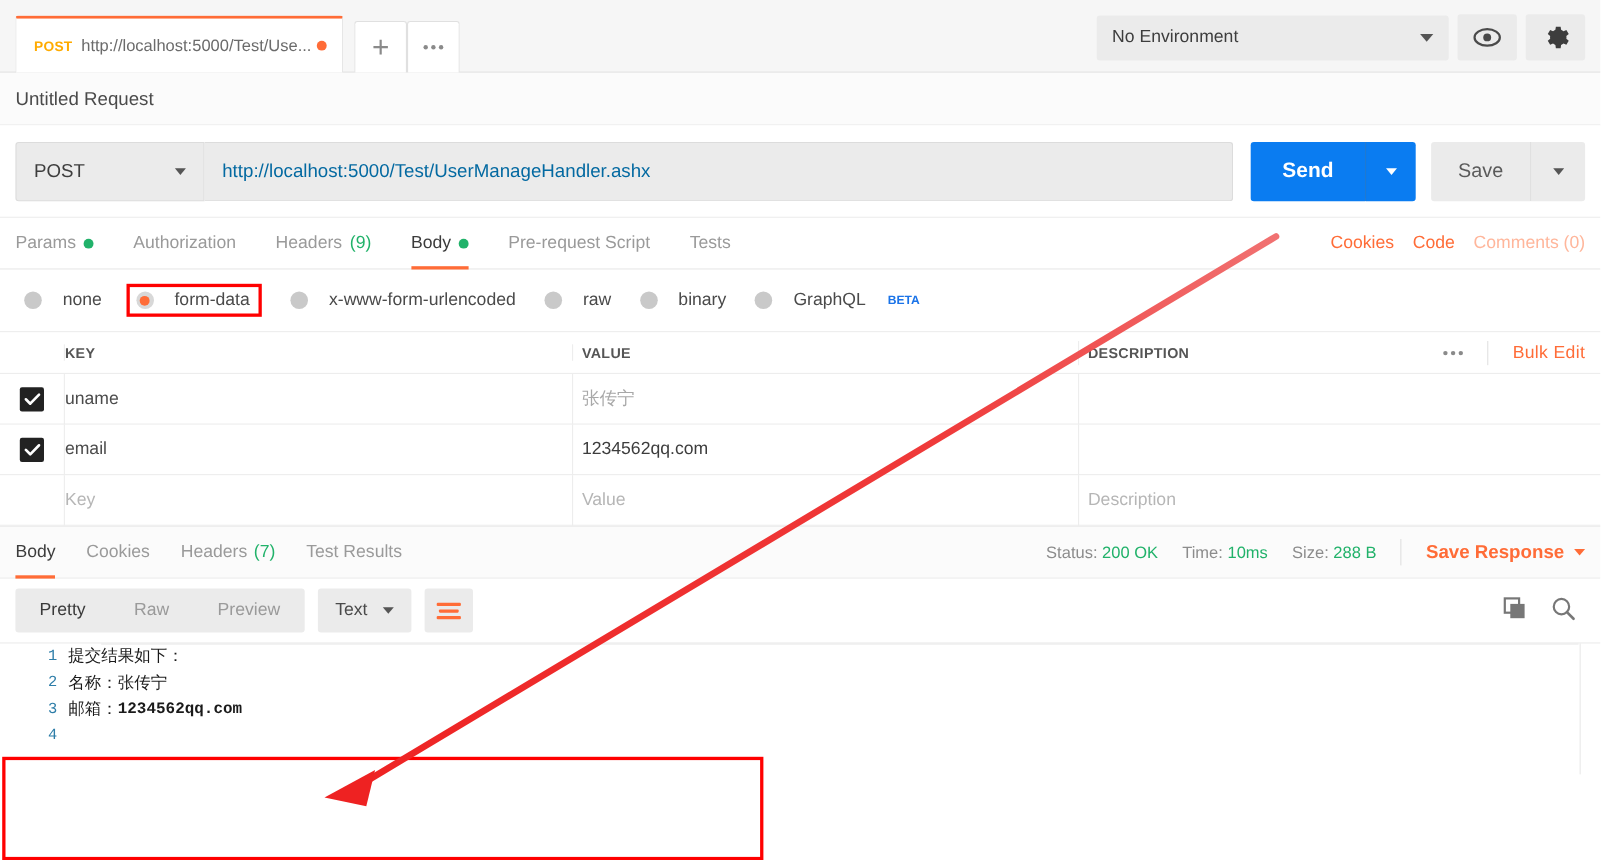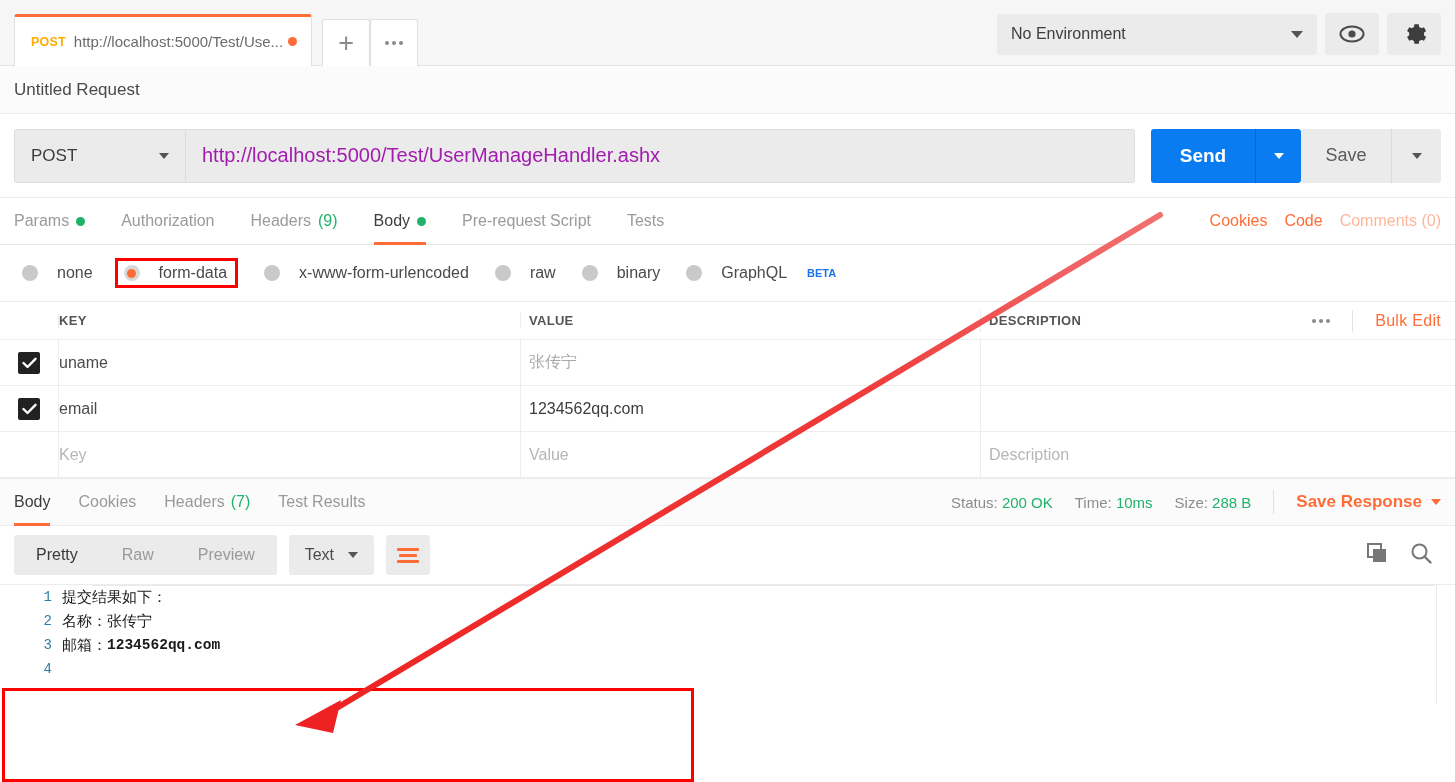--- a/index.html
+++ b/index.html
@@ -90,36 +90,36 @@
   .method-box{
     width:172px;height:54px;background:#ebebeb;
     border:1px solid #dcdcdc; border-radius:3px 0 0 3px;
     display:flex;align-items:center;justify-content:space-between;
     padding:0 16px; font-size:17px;color:#3d3d3d;
   }
   .url-input{
     flex:1;height:54px;background:#ebebeb;
     border:1px solid #dcdcdc;border-left:none;border-radius:0 3px 3px 0;
     display:flex;align-items:center;padding:0 16px;
-    font-size:20px;color:#a21caf;
+    font-size:17px;color:#0369a1;
     overflow:hidden;white-space:nowrap;
   }
   .send-grp{display:flex;margin-left:16px;}
   .send-btn{
     width:104px;height:54px;background:#0a7cf1;color:#fff;
     font-size:19px;font-weight:bold;
     display:flex;align-items:center;justify-content:center;
     border-radius:3px 0 0 3px;
   }
   .send-caret{
     width:46px;height:54px;background:#0a7cf1;border-radius:0 3px 3px 0;
     border-left:1px solid #0667c7;
     display:flex;align-items:center;justify-content:center;
   }
-  .save-grp{display:flex;}
+  .save-grp{display:flex;margin-left:14px;}
   .save-btn{
     width:90px;height:54px;background:#ebebeb;color:#5a5a5a;font-size:18px;
     display:flex;align-items:center;justify-content:center;border-radius:3px 0 0 3px;
   }
   .save-caret{
     width:50px;height:54px;background:#ebebeb;border-radius:0 3px 3px 0;
     border-left:1px solid #dadada;
     display:flex;align-items:center;justify-content:center;
   }
 

